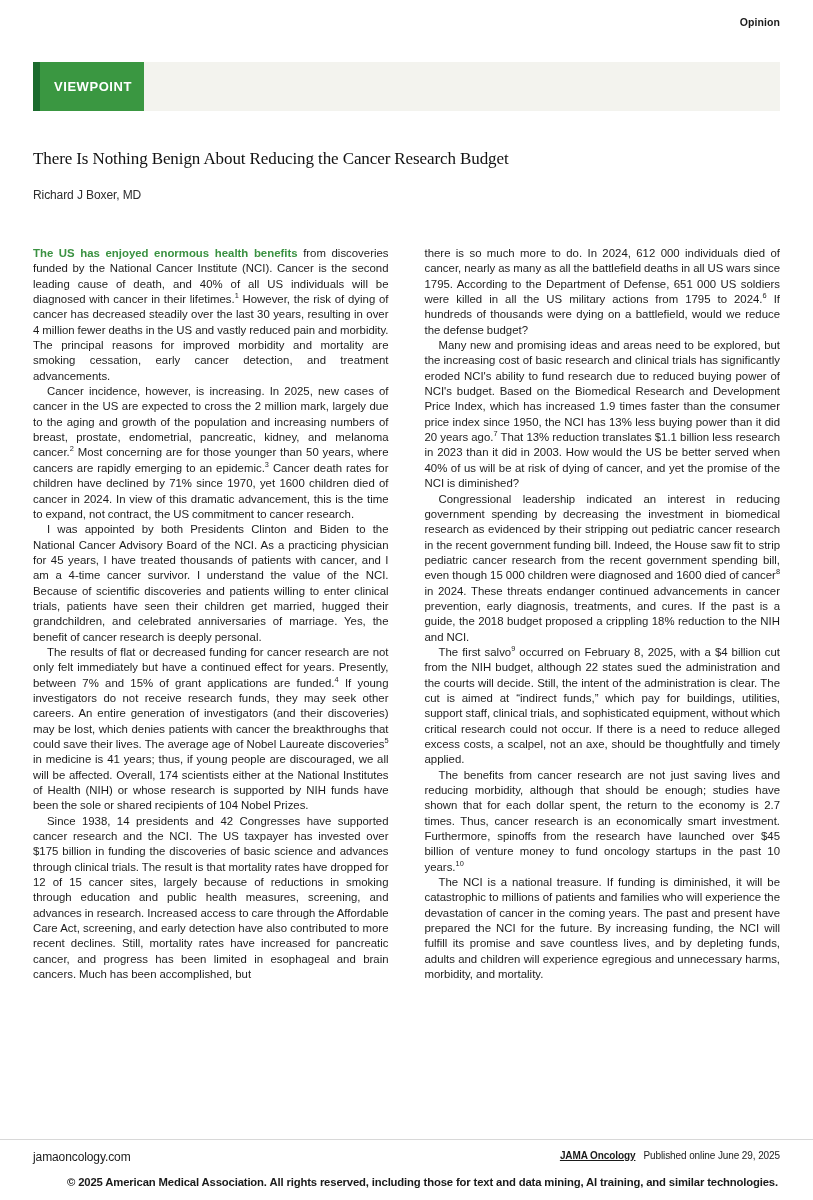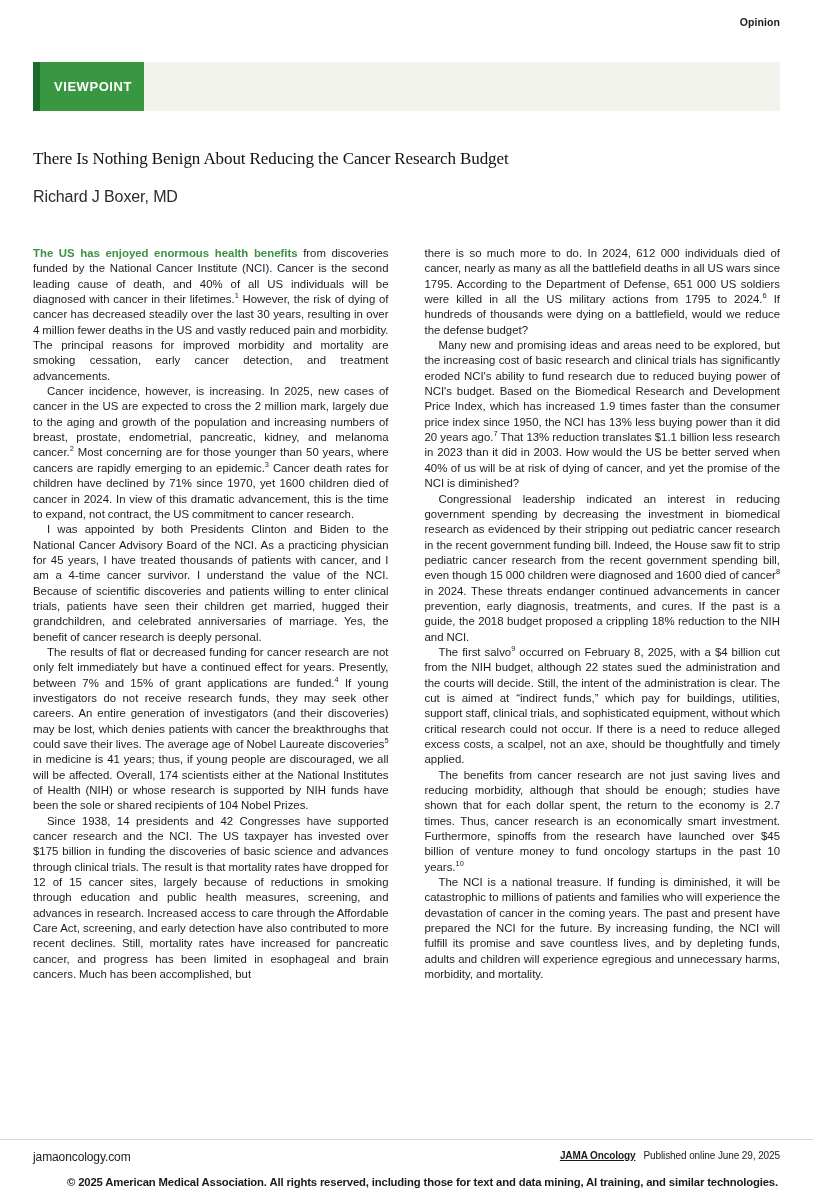--- a/index.html
+++ b/index.html
@@ -77,21 +77,21 @@
     font-weight: normal;
     line-height: 1.15;
     letter-spacing: -0.1px;
     color: #111111;
   }
   .byline {
     position: absolute;
     top: 188px;
     left: 33px;
     font-family: "Liberation Sans", sans-serif;
-    font-size: 16px;
+    font-size: 12px;
     color: #2b2b2b;
     letter-spacing: -0.1px;
   }
 
   
   .body-cols {
     position: absolute;
     top: 246px;
     left: 33px;
     width: 747px;

